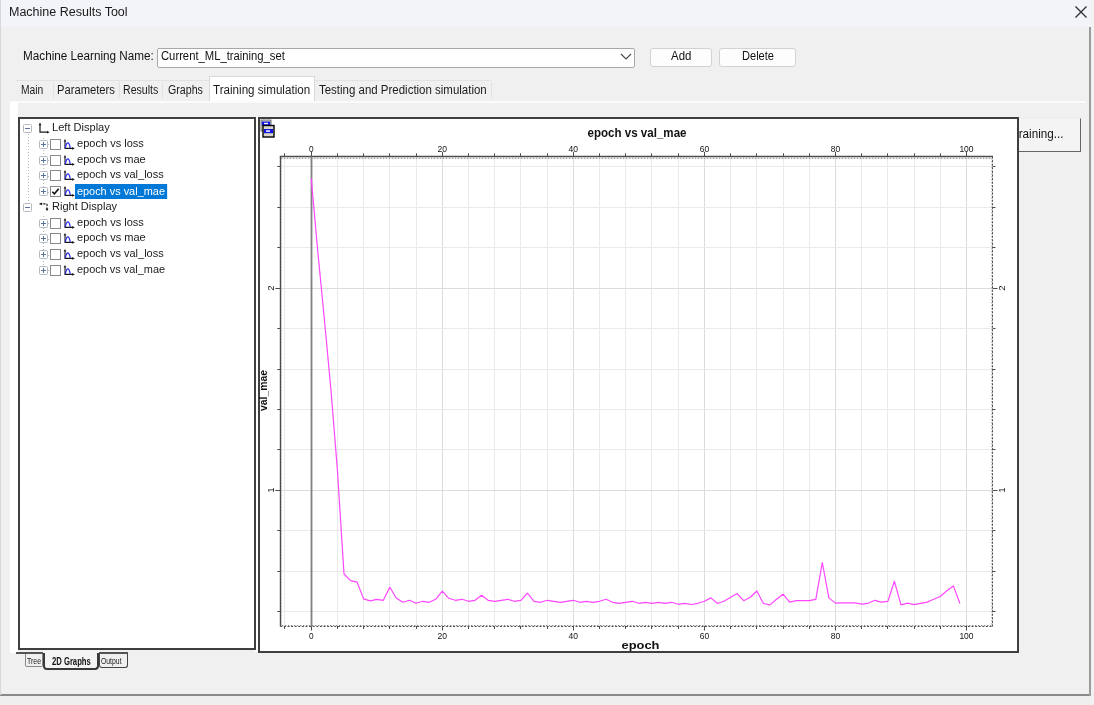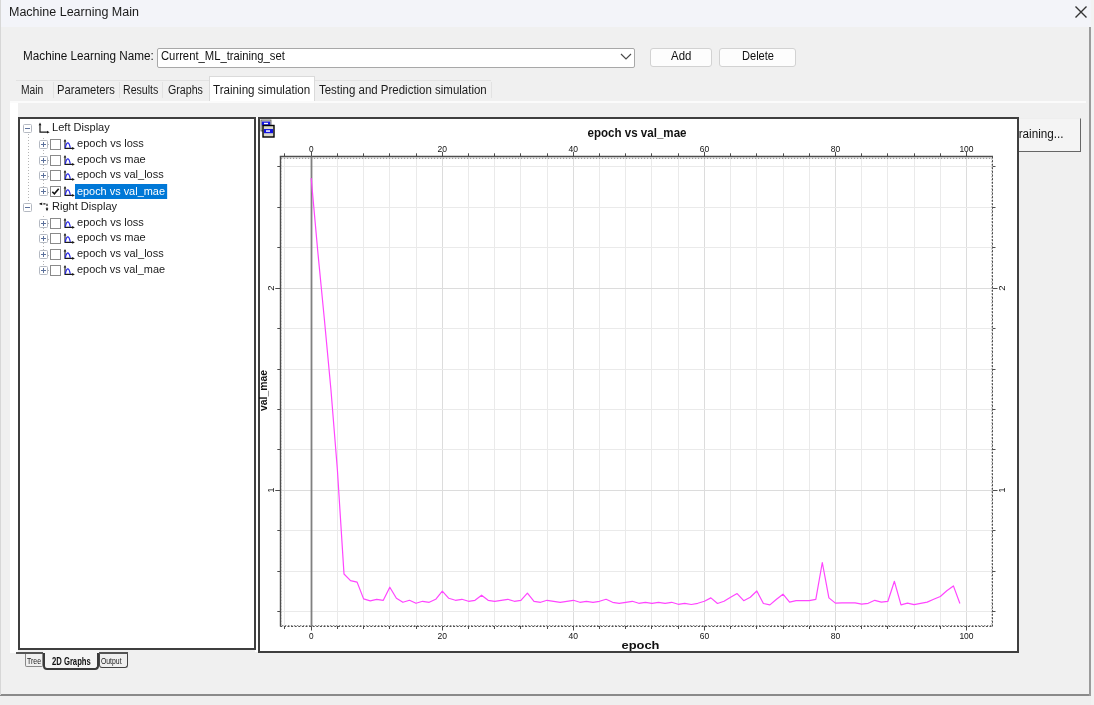--- a/index.html
+++ b/index.html
@@ -4,21 +4,21 @@
 <style>
 * { margin:0; padding:0; }
 body { width:1094px; height:705px; position:relative; overflow:hidden;
        font-family:"Liberation Sans", sans-serif; background:#f1f1f1; }
 .tabtx { position:absolute; top:82.5px; font-size:12px; color:#1b1b1b; white-space:nowrap; }
 </style>
 </head>
 <body>
 <div style="position:absolute;left:0;top:0;width:1090.5px;height:695px;background:#f0f0f0"></div>
 <div style="position:absolute;left:0;top:0;width:1090.5px;height:27px;background:#f3f4f9"></div>
-<div style="position:absolute;left:9px;top:5px;font-size:12.5px;color:#1a1a1a">Machine Learning Main</div>
+<div style="position:absolute;left:9px;top:5px;font-size:12.5px;color:#1a1a1a">Machine Results Tool</div>
 <svg width="14" height="14" viewBox="0 0 14 14" style="position:absolute;left:1074px;top:5px">
 <path d="M1.5 1.5 L12.5 12.5 M12.5 1.5 L1.5 12.5" stroke="#333" stroke-width="1.4"></path>
 </svg>
 
 <div style="position:absolute;left:23.2px;top:49px;font-size:12.5px;color:#111;transform:scaleX(0.937);transform-origin:0 50%;white-space:nowrap">Machine Learning Name:</div>
 <div style="position:absolute;left:157px;top:47.5px;width:478px;height:20px;background:#fff;border:1px solid #a8a8a8;border-radius:2px;box-sizing:border-box"></div>
 <div style="position:absolute;left:161px;top:49px;font-size:12.5px;color:#111;transform:scaleX(0.9);transform-origin:0 50%;white-space:nowrap">Current_ML_training_set</div>
 <svg width="12" height="7" viewBox="0 0 12 7" style="position:absolute;left:619.5px;top:53px">
 <path d="M1 1 L6 6 L11 1" stroke="#4a4a4a" stroke-width="1.2" fill="none"></path>
 </svg>

